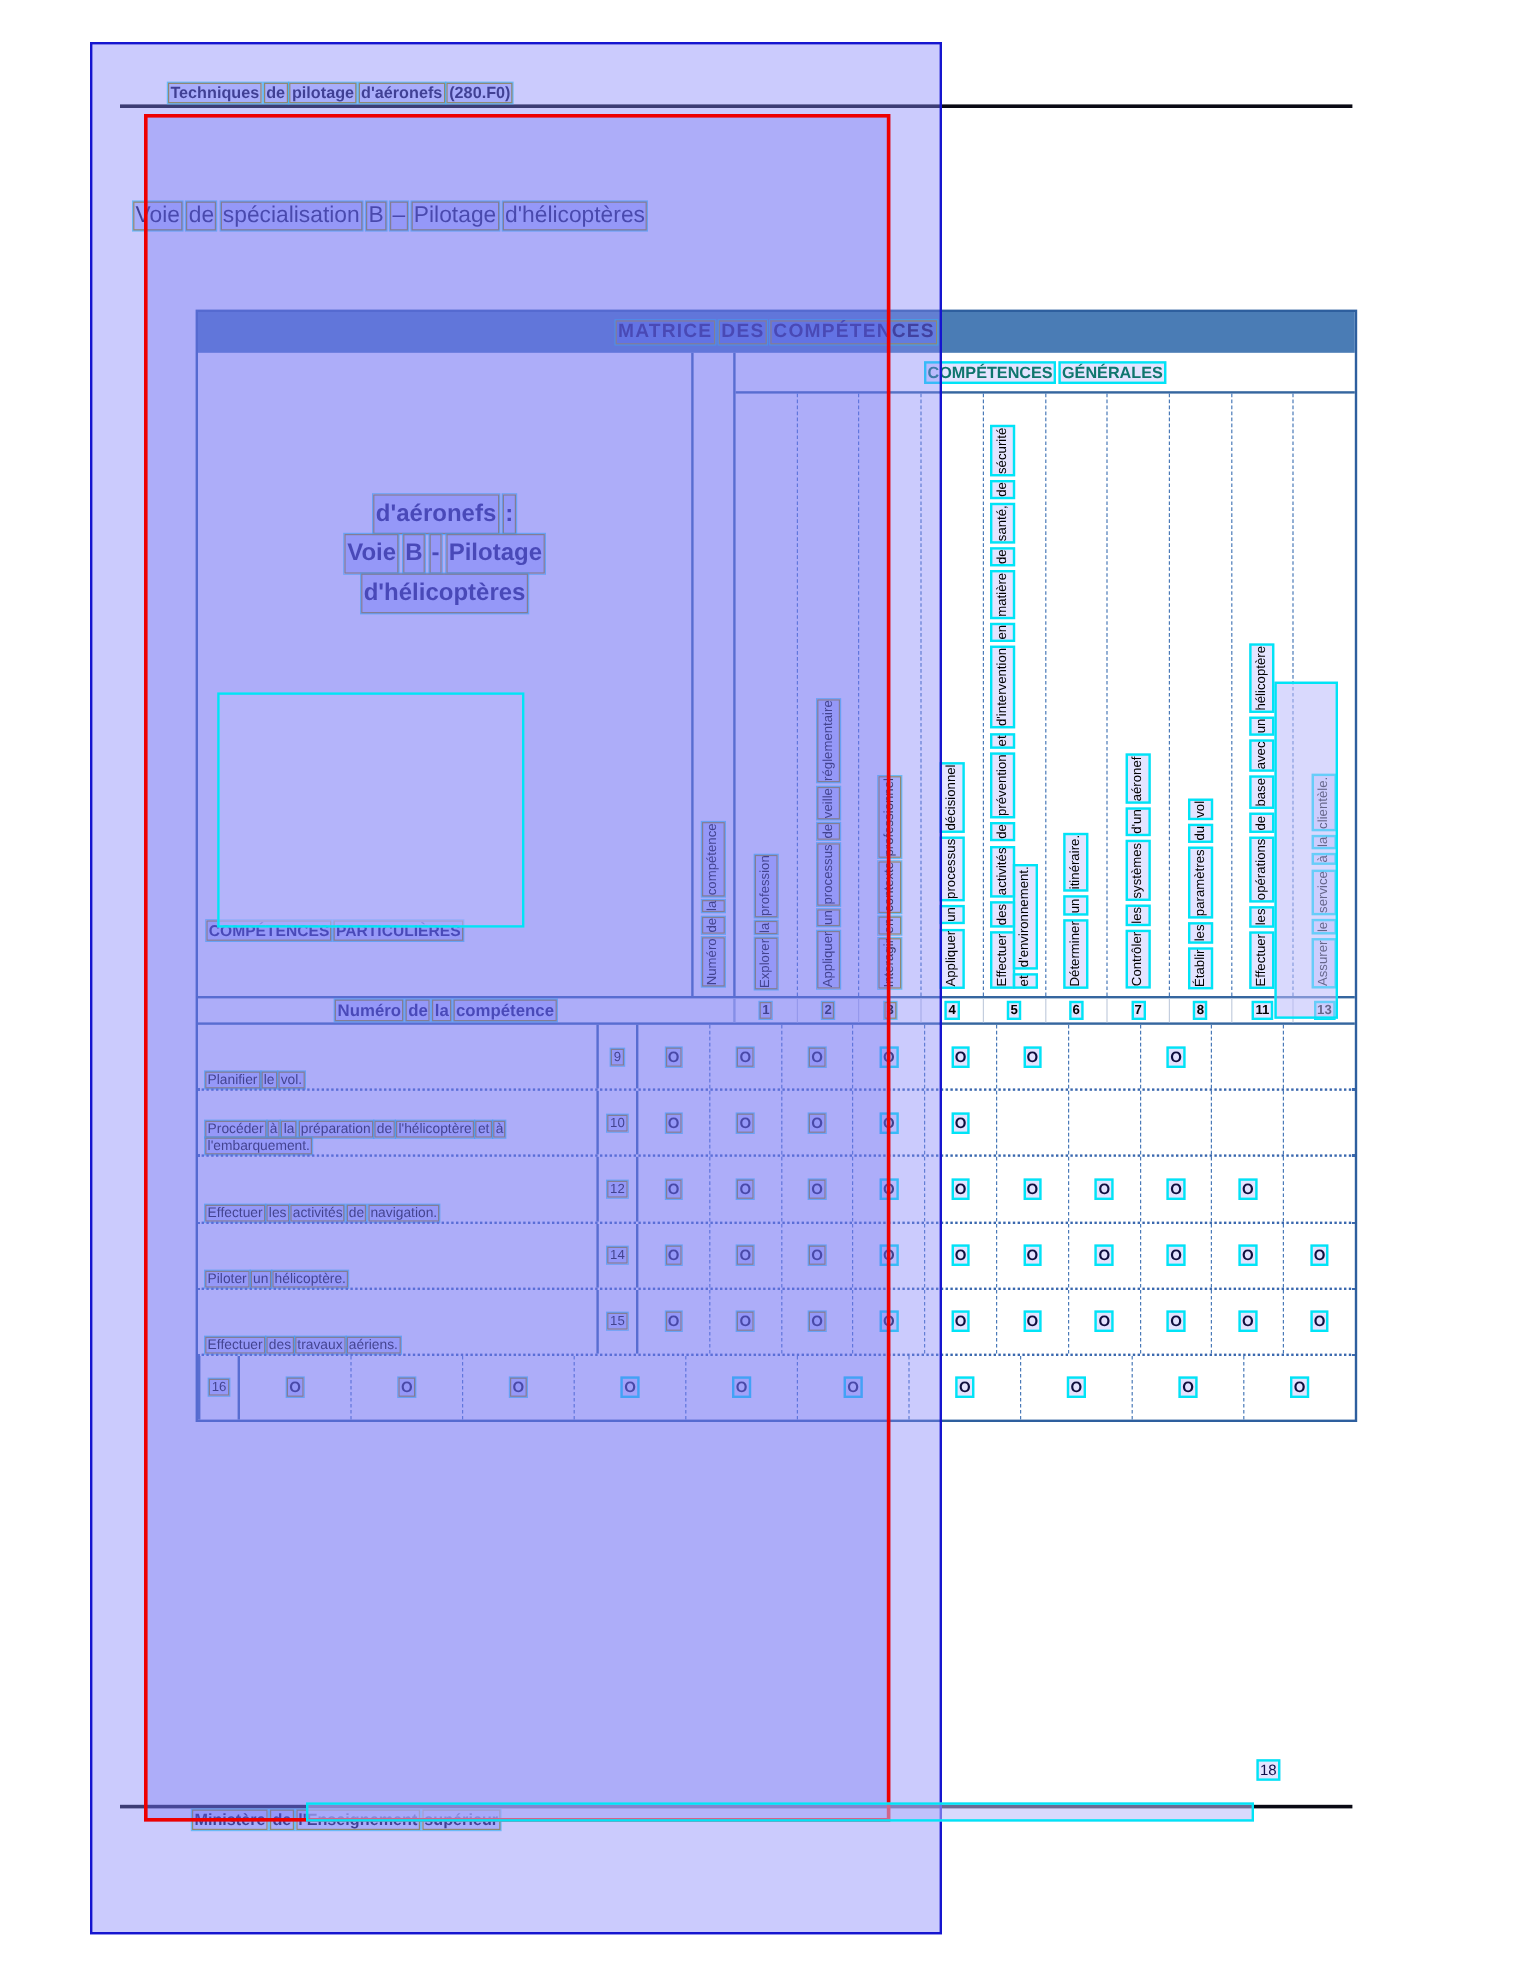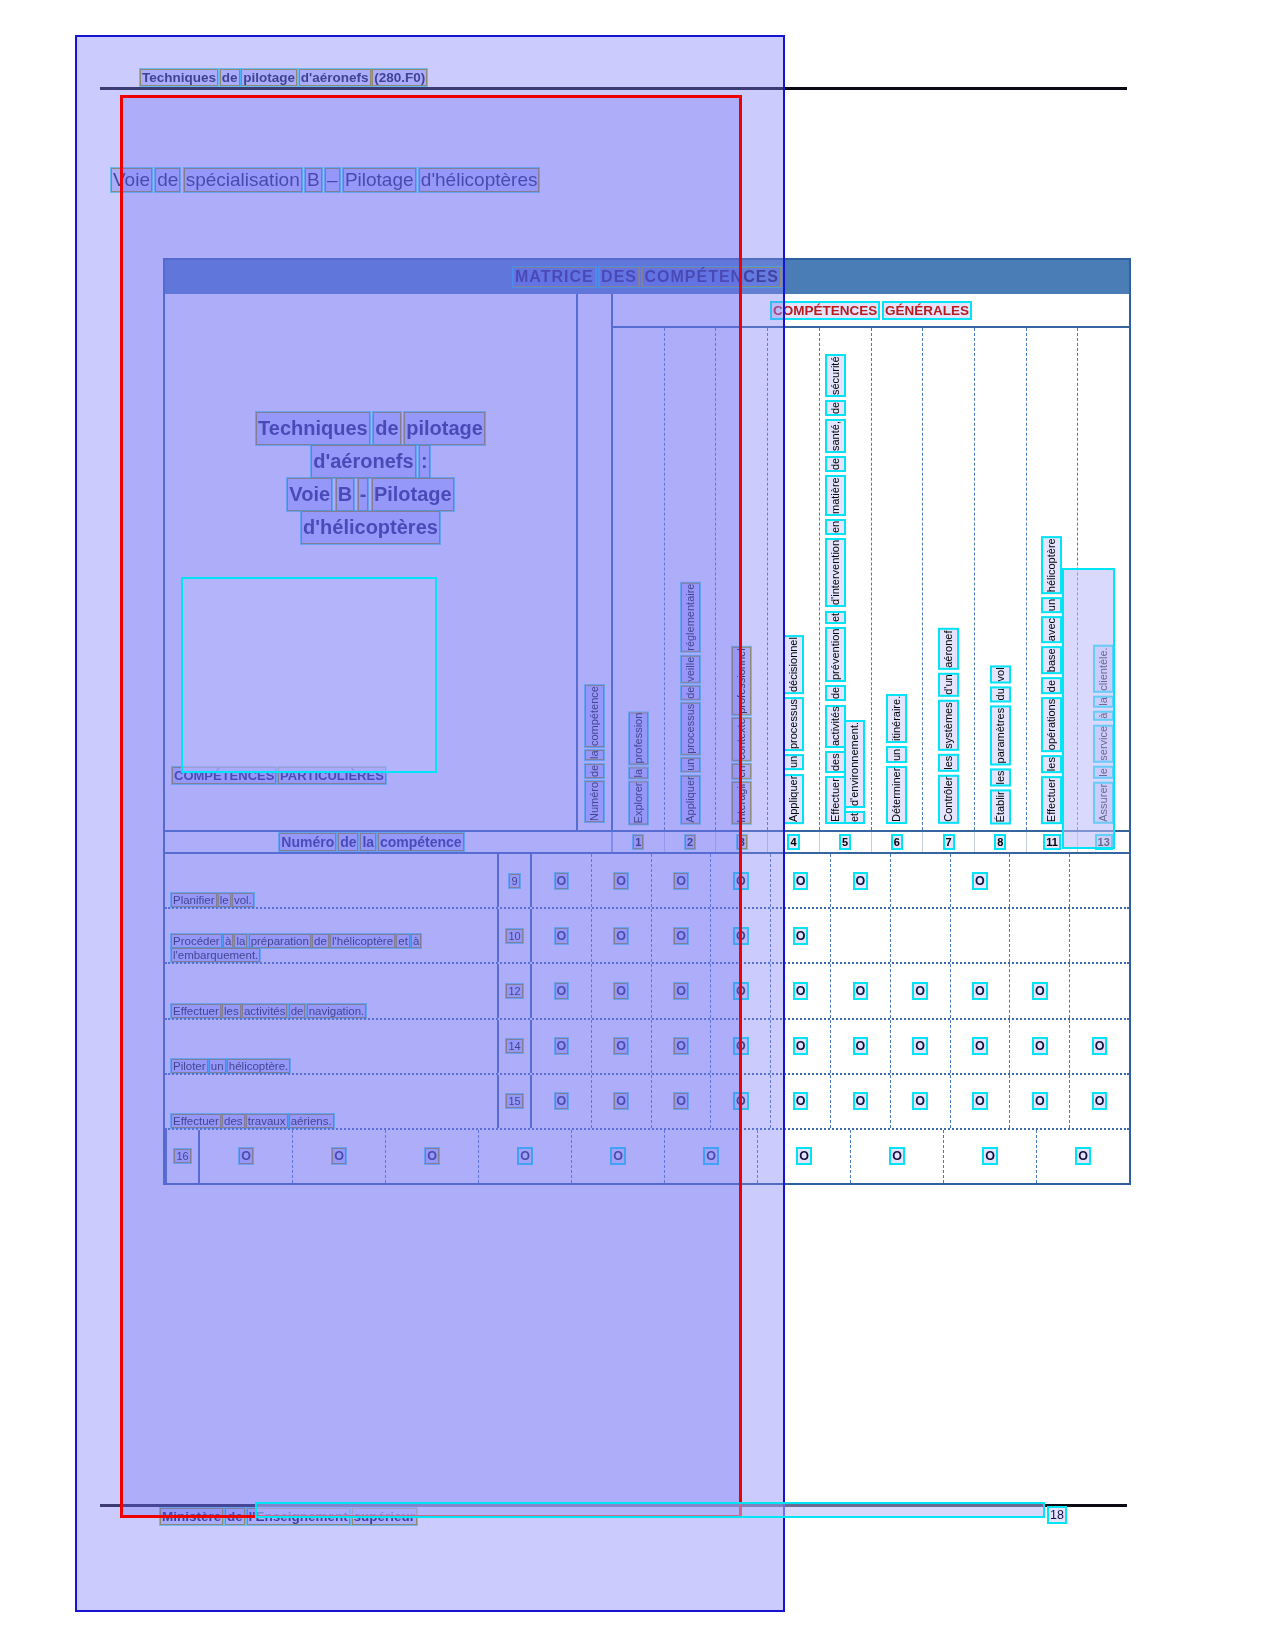--- a/index.html
+++ b/index.html
@@ -5,37 +5,37 @@
   html,body{margin:0;padding:0;background:#fff;}
   #canvas{position:relative;width:1275px;height:1651px;background:#ffffff;overflow:hidden;
           font-family:"Liberation Sans",sans-serif;color:#000;}
   
   .doc{position:absolute;inset:0;z-index:1;}
   .rule{position:absolute;left:100px;width:1027px;height:3px;background:#0a0a14;}
   #head-rule{top:87px;} #foot-rule{top:1504px;}
   #page-header{position:absolute;left:113px;top:69px;font-size:13.5px;font-weight:bold;color:#10104a;padding-left:28px;}
   #section-title{position:absolute;left:112px;top:168px;font-size:19px;color:#10104a;border-radius:11px;}
   #footer-text{position:absolute;left:113px;top:1508px;font-size:13.5px;font-weight:bold;color:#10104a;padding-left:48px;}
-  #page-number{position:absolute;left:1048px;top:1506px;font-size:12.5px;color:#10104a;}
+  #page-number{position:absolute;left:1048px;top:1466px;font-size:12.5px;color:#10104a;}
 
   
   #matrix{position:absolute;left:163px;top:258px;width:968px;height:927px;
           border:2px solid #2e5f9e;box-sizing:border-box;display:flex;flex-direction:column;background:#fff;}
   #matrix-titlebar{height:34px;flex:none;background:#4a7cb5;display:flex;align-items:center;justify-content:center;
           font-size:16px;font-weight:bold;letter-spacing:1px;color:#12125e;text-align:center;}
   #upper{flex:none;height:536px;display:flex;}
   #corner-cell{width:413px;flex:none;border-right:2px solid #35669f;box-sizing:border-box;position:relative;}
   #corner-title{position:absolute;left:0;right:0;top:118px;text-align:center;
           font-size:20px;font-weight:bold;line-height:31px;color:#101065;}
   #part-label{position:absolute;left:8px;bottom:46px;font-size:13px;font-weight:bold;color:#101065;}
   #numero-col{width:35px;flex:none;border-right:2px solid #35669f;box-sizing:border-box;
           display:flex;align-items:flex-end;justify-content:center;padding-bottom:8px;}
   #right-stack{flex:1;display:flex;flex-direction:column;}
   #general-band{height:34px;flex:none;border-bottom:2px solid #35669f;box-sizing:border-box;
-          display:flex;align-items:center;justify-content:center;font-size:13.5px;font-weight:bold;color:#b91c1c;}
+          display:flex;align-items:center;justify-content:center;font-size:13.5px;font-weight:bold;color:#0f766e;}
   #gen-cols{flex:1;display:flex;}
   .col-head{flex:1;display:flex;align-items:flex-end;justify-content:center;box-sizing:border-box;padding-bottom:6px;}
   .col-head.dash{border-left:1px dashed #4a7ab8;}
   .rot{writing-mode:vertical-rl;transform:rotate(180deg);font-size:11px;line-height:15px;
        max-height:486px;color:#000;}
   #numbers-row{height:24px;flex:none;border-top:2px solid #35669f;border-bottom:2px solid #35669f;
        box-sizing:border-box;display:flex;align-items:center;}
   #numbers-label{width:413px;flex:none;text-align:center;font-size:14px;font-weight:bold;color:#101065;}
   #numbers-spacer{width:35px;flex:none;align-self:stretch;border-right:2px solid #9fb6d2;box-sizing:border-box;}
   .num-cell{flex:1;text-align:center;font-size:11px;font-weight:bold;align-self:stretch;
@@ -83,21 +83,20 @@
     <div id="matrix">
 
       <div id="matrix-titlebar">
         <span class="split-words gold"><span class="w">MATRICE</span> <span class="w">DES</span> <span class="w">COMPÉTENCES</span></span>
       </div>
 
       <div id="upper">
 
         <div id="corner-cell">
           <div id="corner-title">
-              <div class="split-words gold"><span class="w">Techniques</span> <span class="w">de</span> <span class="w">pilotage</span></div>
               <div class="split-words gold"><span class="w">d'aéronefs</span> <span class="w">:</span></div>
               <div class="split-words gold"><span class="w">Voie</span> <span class="w">B</span> <span class="w">-</span> <span class="w">Pilotage</span></div>
               <div class="split-words gold"><span class="w">d'hélicoptères</span></div>
             </div>
           <div id="part-label" class="split-words gold"><span class="w">COMPÉTENCES</span> <span class="w">PARTICULIÈRES</span></div>
         </div>
 
         <div id="numero-col">
           <span class="rot split-words gold"><span class="w">Numéro</span> <span class="w">de</span> <span class="w">la</span> <span class="w">compétence</span></span>
         </div>

